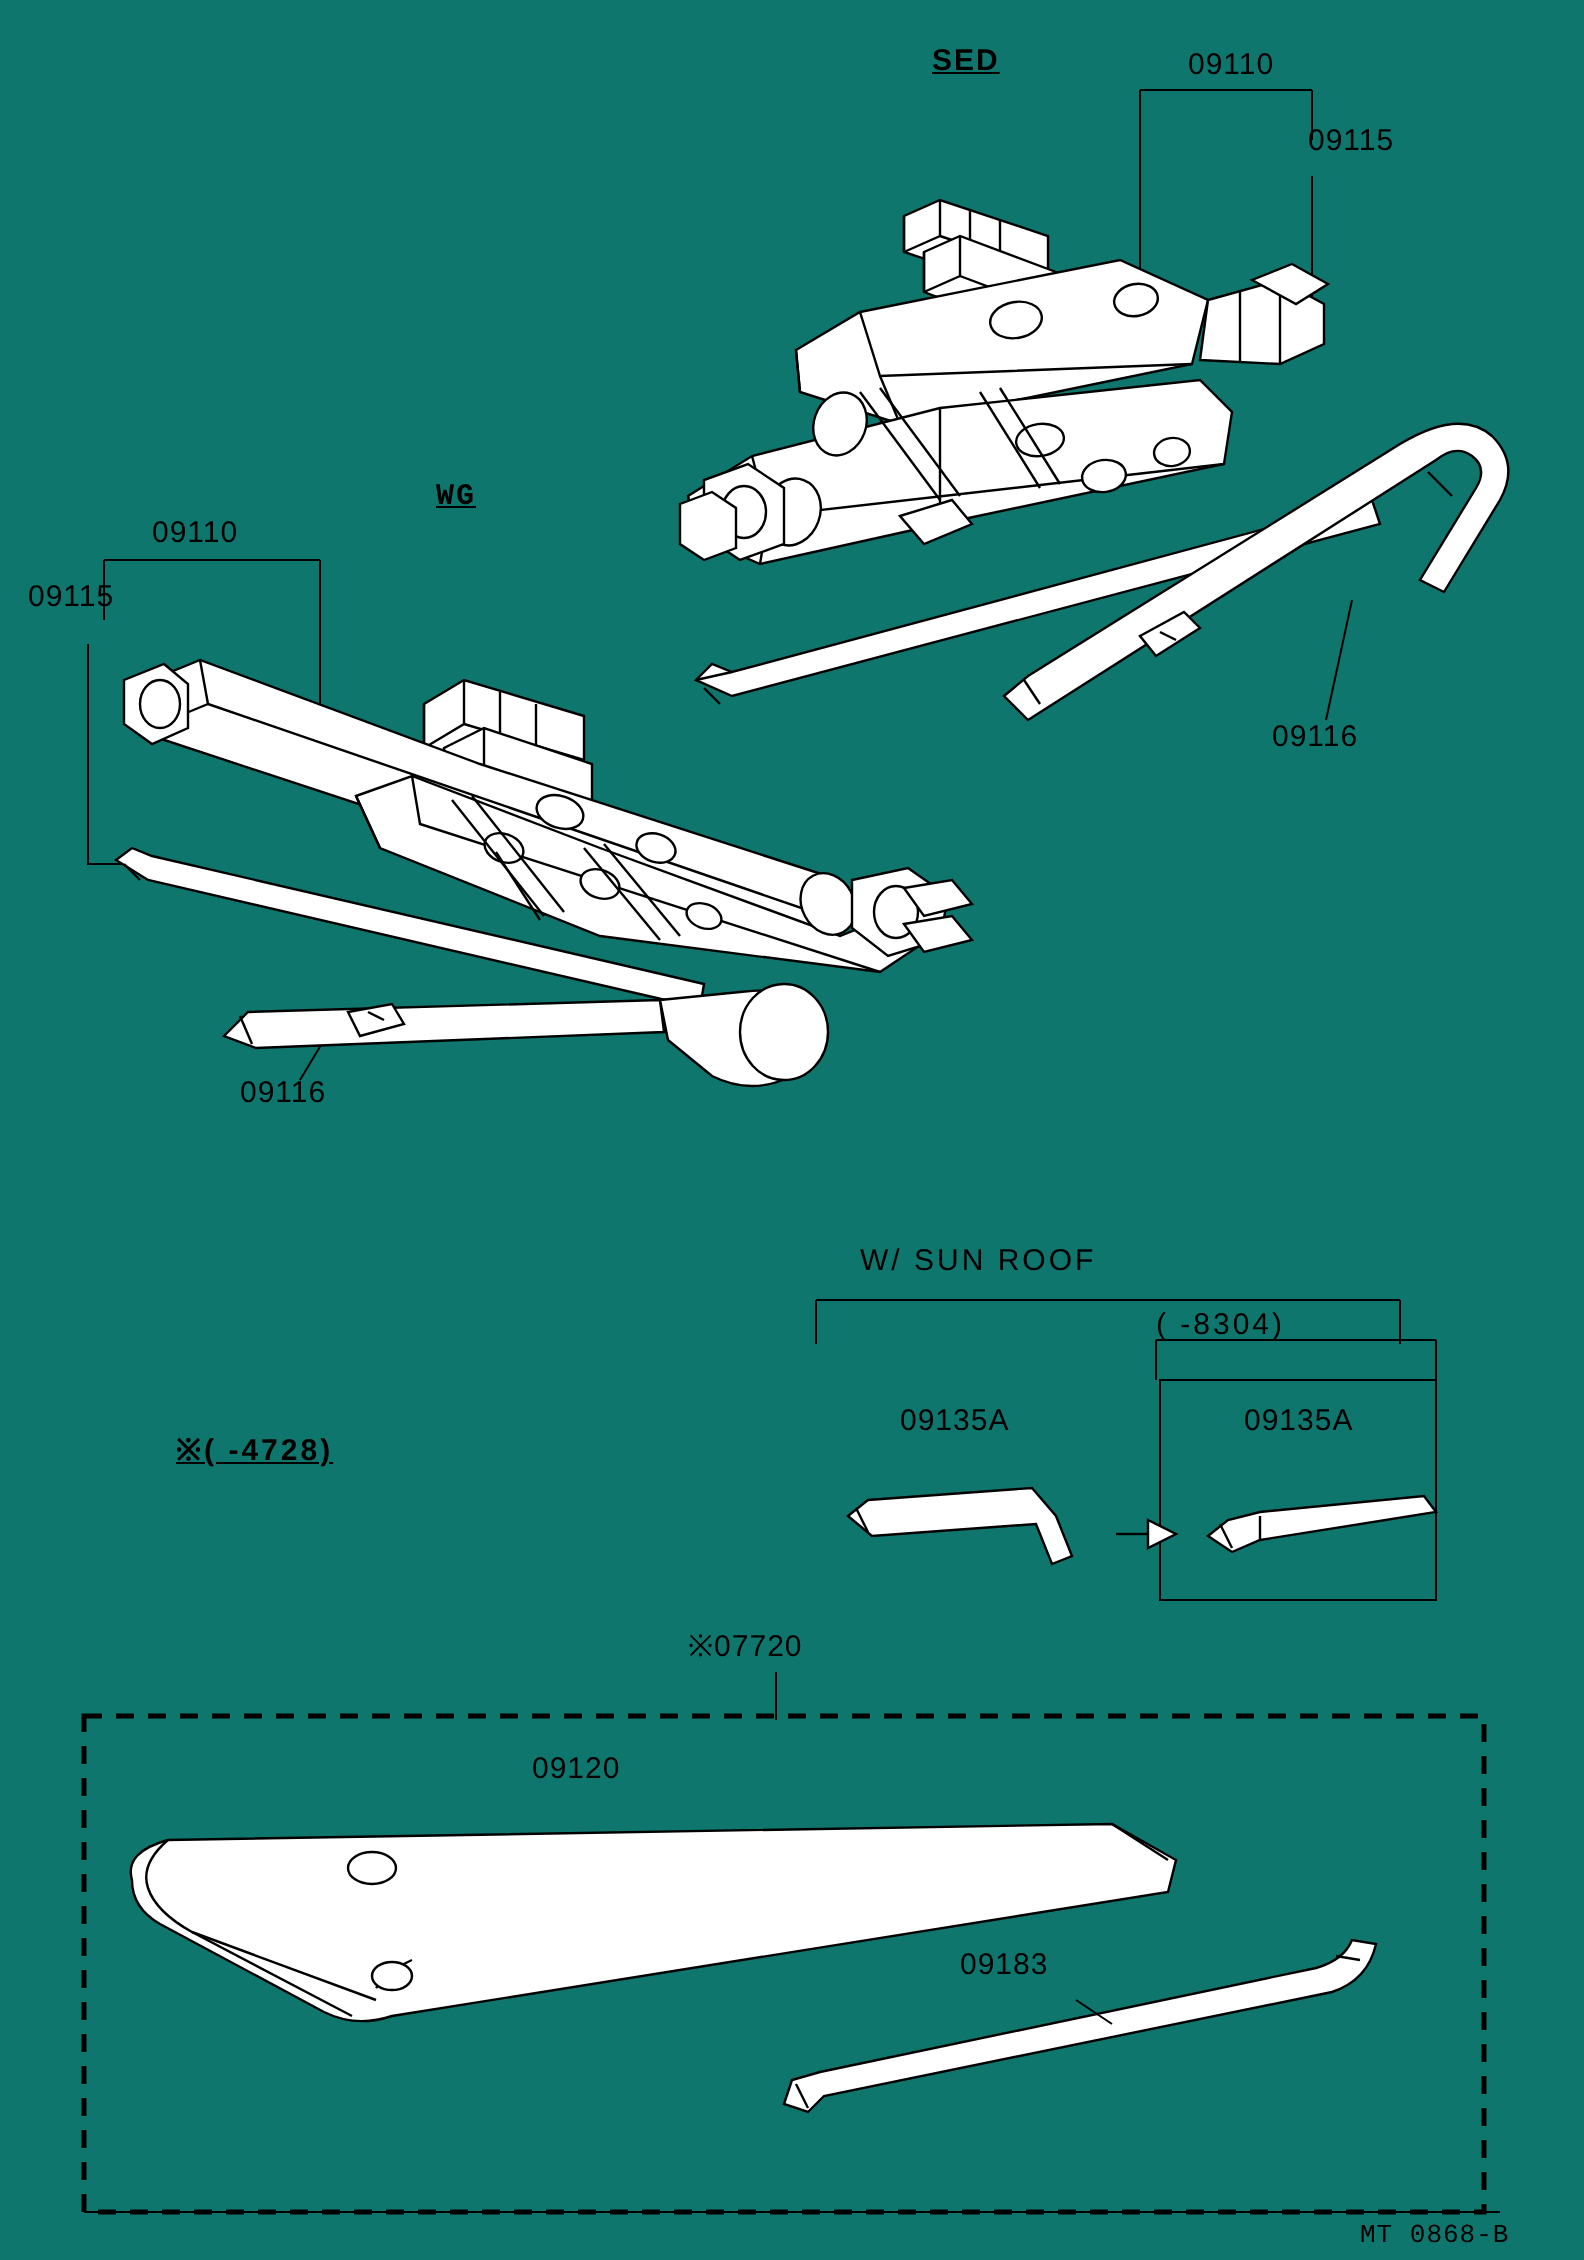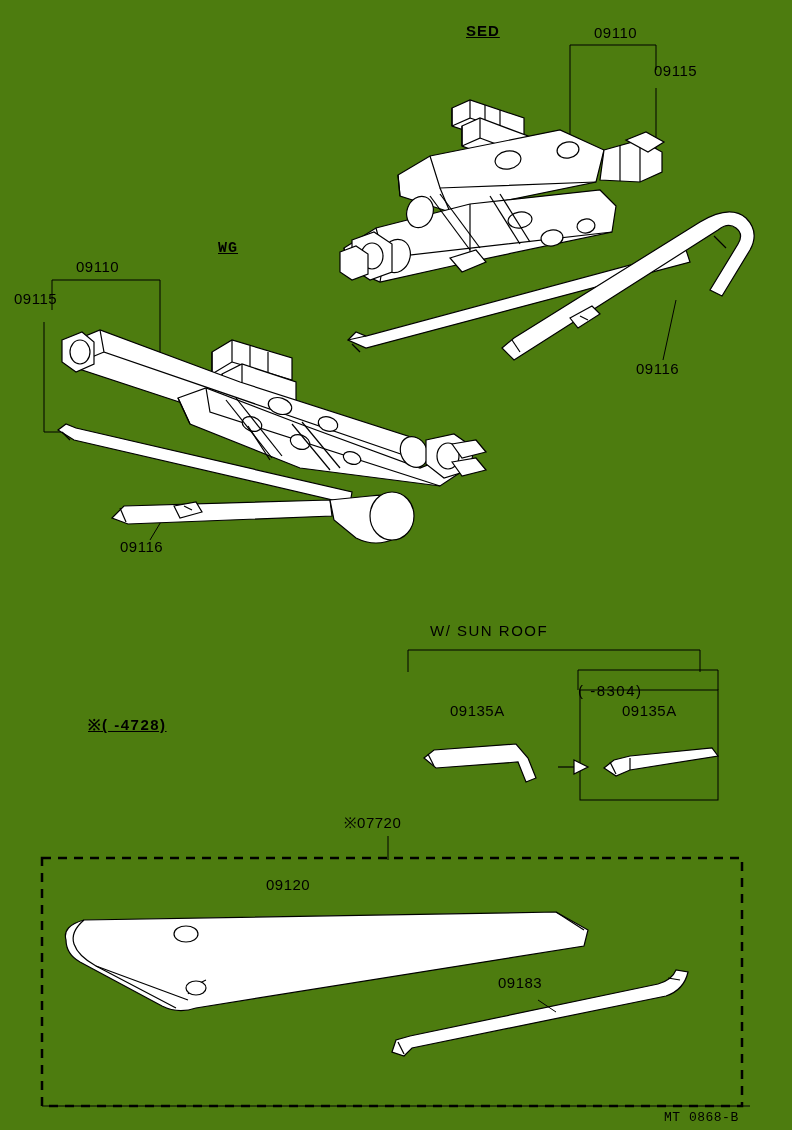--- a/index.html
+++ b/index.html
@@ -7,21 +7,21 @@
     padding: 0;
     background: #ffffff;
   }
   body {
     font-family: "Liberation Sans", sans-serif;
   }
   #page {
     position: relative;
     width: 792px;
     height: 1130px;
-    background: #4d7c0f;
+    background: #0f766e;
     overflow: hidden;
   }
   .lbl {
     position: absolute;
     font-family: "Liberation Sans", sans-serif;
     font-size: 15px;
     color: #000000;
     white-space: nowrap;
     letter-spacing: 0.5px;
   }
@@ -269,25 +269,25 @@
   <div class="lbl" style="left:594px; top:24px;">09110</div>
   <div class="lbl" style="left:654px; top:62px;">09115</div>
   <div class="lbl" style="left:636px; top:360px;">09116</div>
 
   <div class="lbl lbl-underline" style="left:218px; top:240px;font-family:Liberation Mono, monospace;">WG</div>
   <div class="lbl" style="left:76px; top:258px;">09110</div>
   <div class="lbl" style="left:14px; top:290px;">09115</div>
   <div class="lbl" style="left:120px; top:538px;">09116</div>
 
   <div class="lbl" style="left:430px; top:622px; letter-spacing:1.5px;">W/ SUN ROOF</div>
-  <div class="lbl" style="left:578px; top:654px; letter-spacing:1.5px;margin-top:28px;">(   -8304)</div>
+  <div class="lbl" style="left:578px; top:654px; letter-spacing:1.5px;">(   -8304)</div>
   <div class="lbl" style="left:450px; top:702px;">09135A</div>
   <div class="lbl" style="left:622px; top:702px;">09135A</div>
 
   <div class="lbl lbl-underline" style="left:88px; top:714px; letter-spacing:1.5px;">※(   -4728)</div>
 
   <div class="lbl" style="left:344px; top:812px;">※07720</div>
   <div class="lbl" style="left:266px; top:876px;">09120</div>
-  <div class="lbl" style="left:498px; top:974px;">09183</div>
-
-  <div class="footer" style="left:664px; top:1110px;">MT 0868-B</div>
+  <div class="lbl" style="left:480px; top:974px;">09183</div>
+
+  <div class="footer" style="left:680px; top:1110px;">MT 0868-B</div>
 
 </div>
 
 </body></html>

